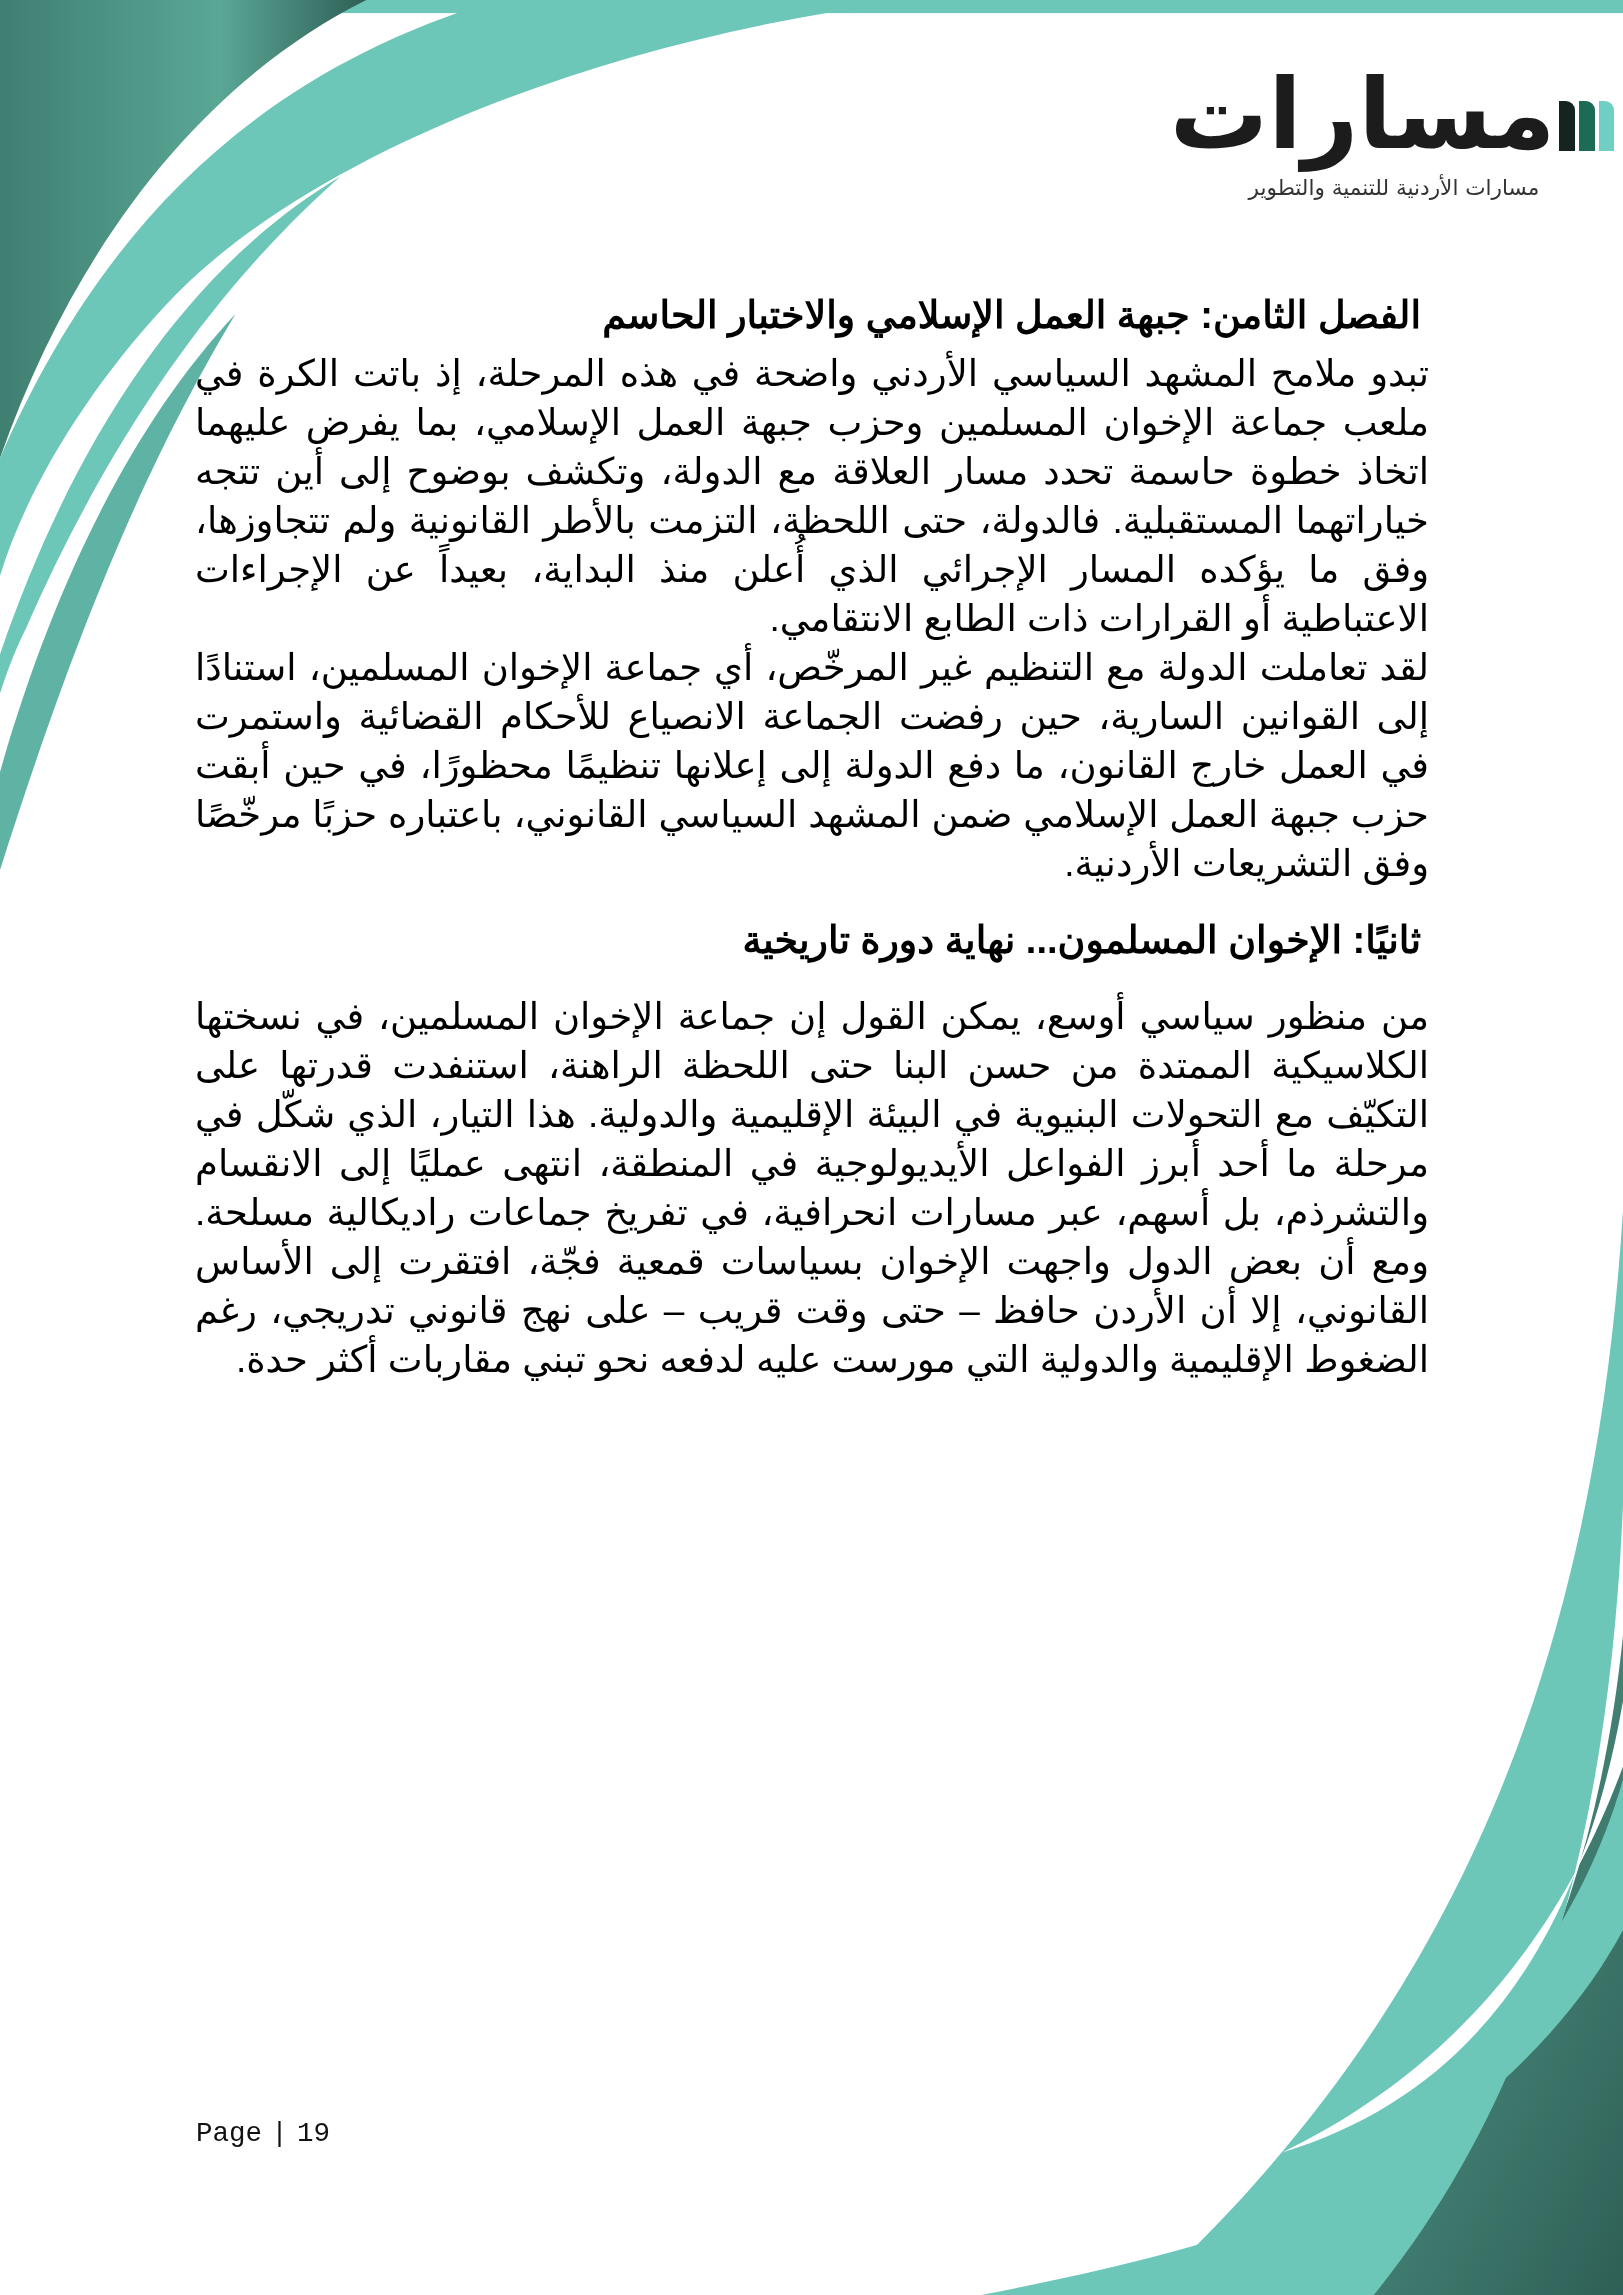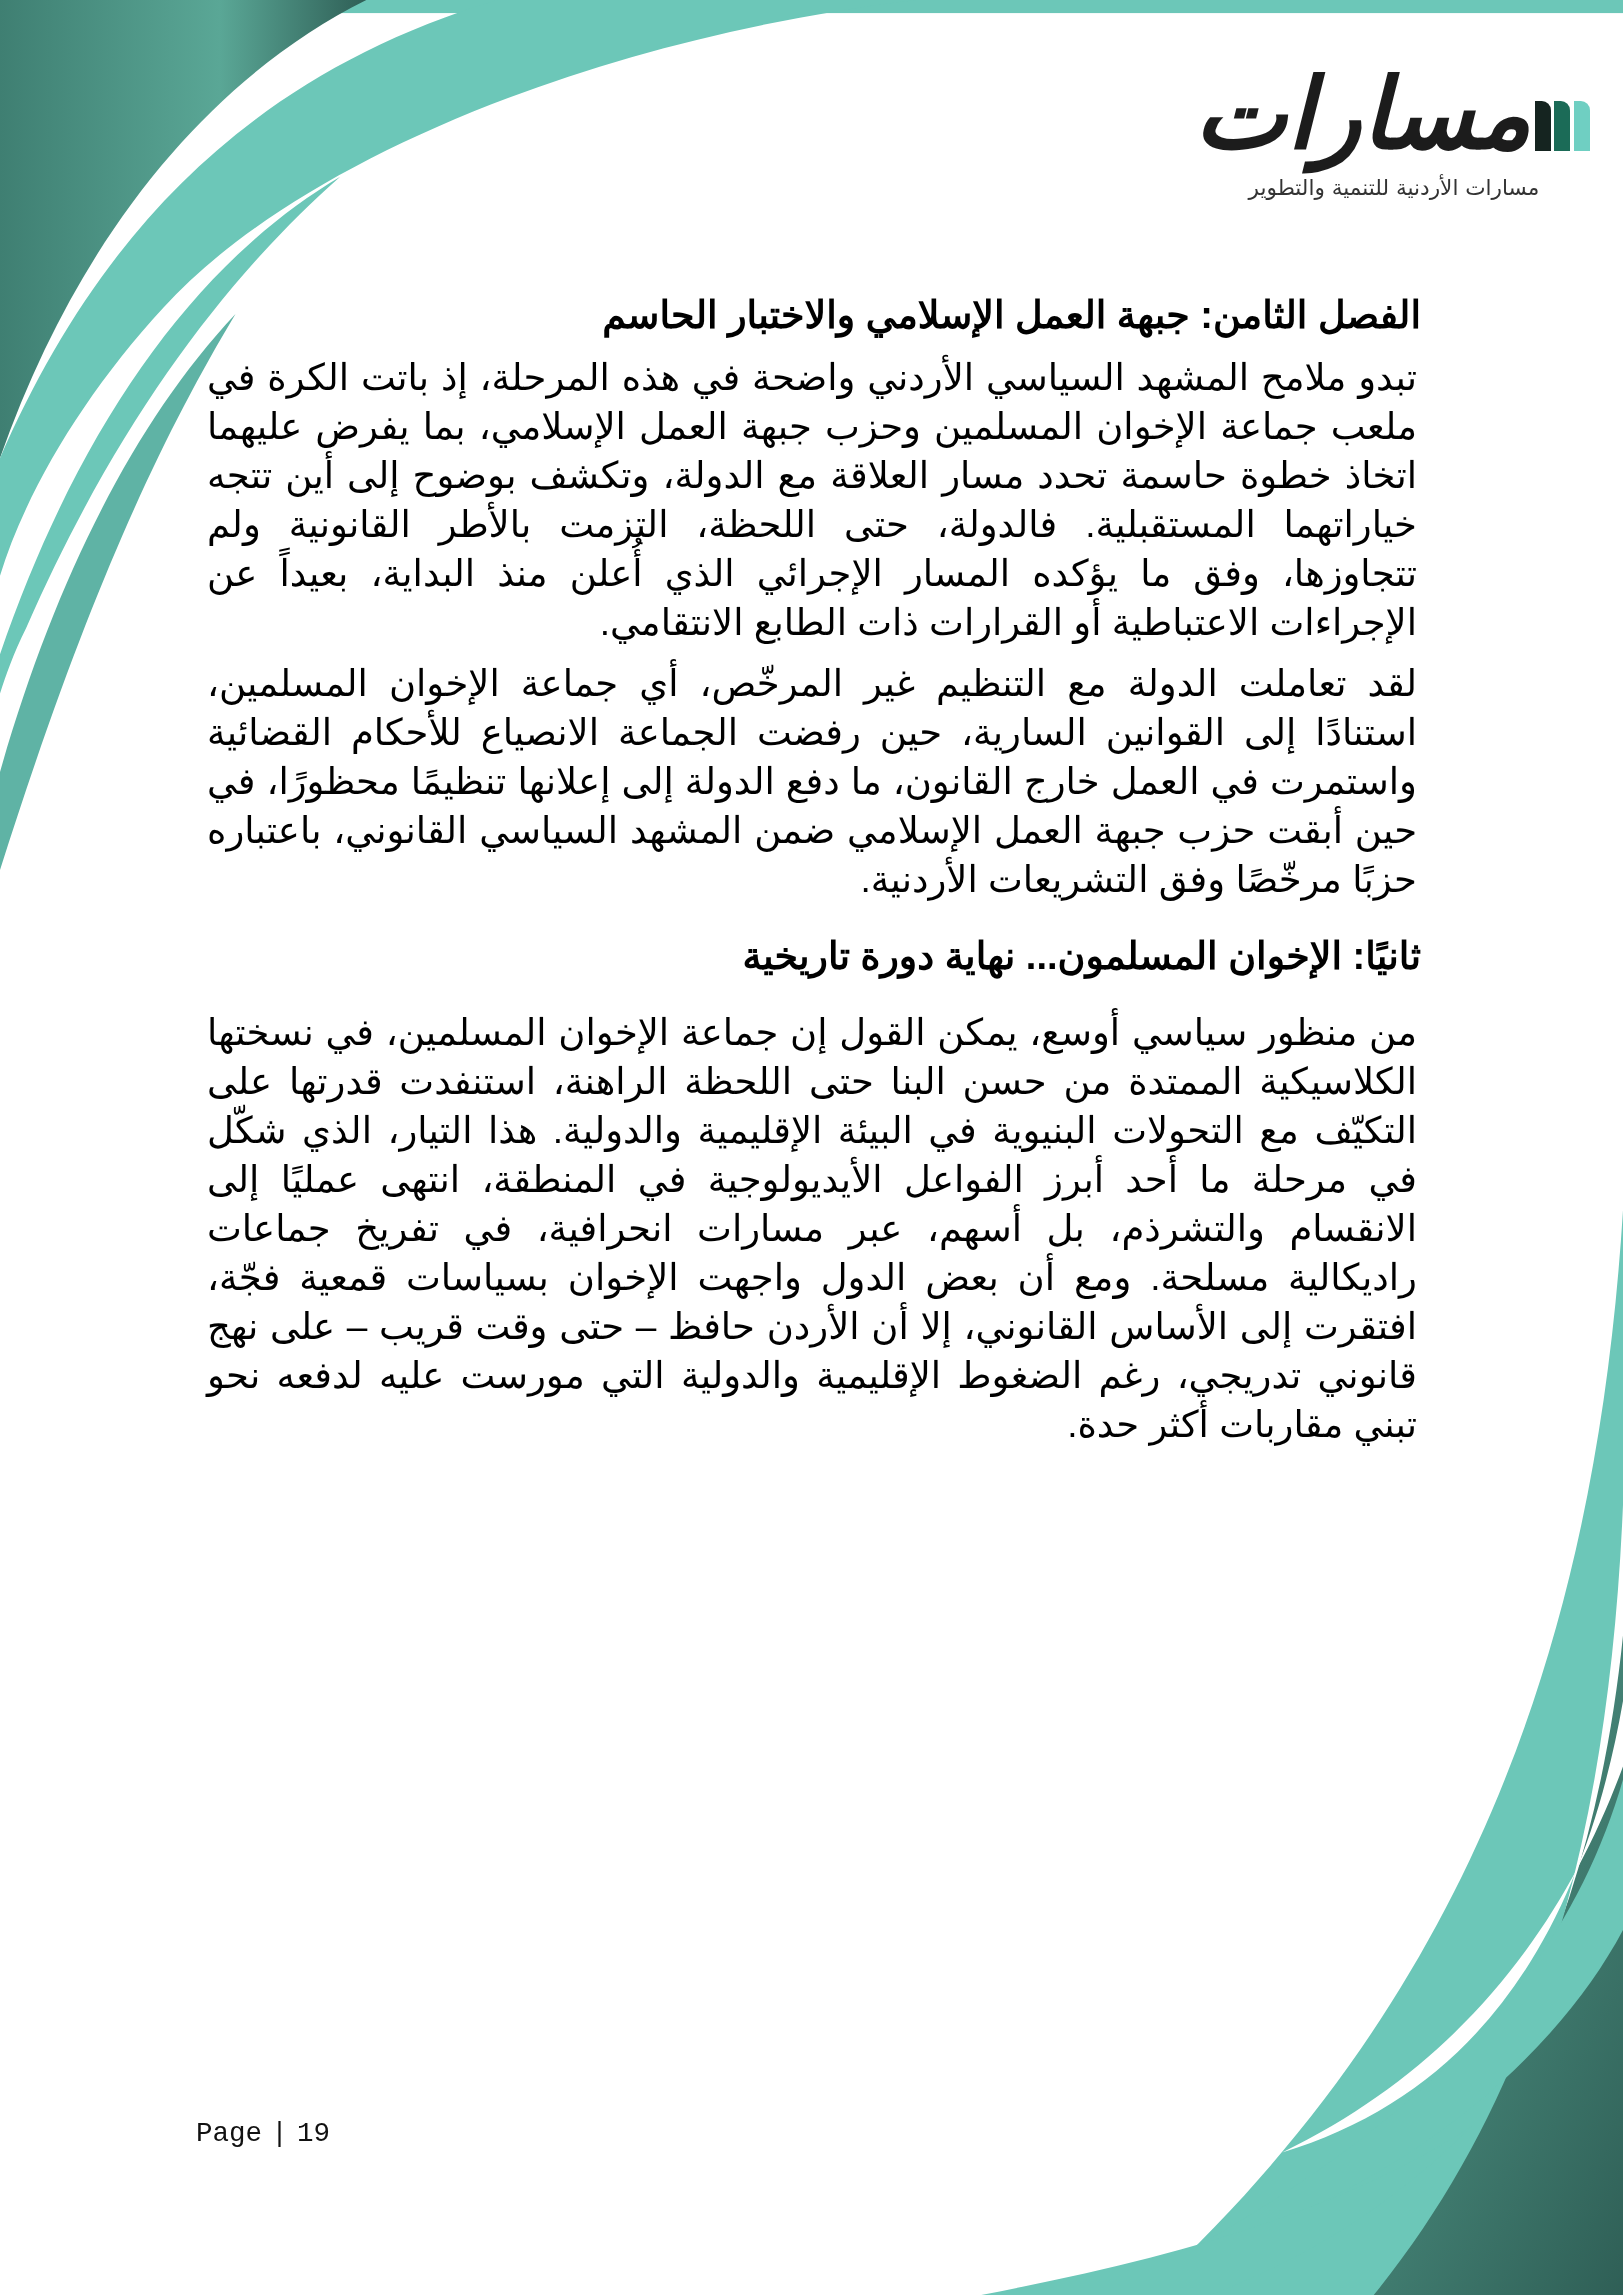--- a/index.html
+++ b/index.html
@@ -12,39 +12,39 @@
     .logo {
       position: absolute; right: 72px; top: 52px; width: 314px; height: 170px; z-index: 2;
       direction: rtl; text-align: center;
     }
     .logo-word {
       display: flex; flex-direction: row-reverse; align-items: flex-end; justify-content: center;
       height: 111px; gap: 0;
     }
     .logo-word .txt {
       font-family: "DejaVu Sans", sans-serif; font-weight: bold; font-size: 98px; line-height: 98px;
-      color: #1c1c1c; letter-spacing: -2.6px; font-style: italic;
+      color: #1c1c1c; letter-spacing: -2.6px;
     }
     .bars { display: flex; flex-direction: row; gap: 3.9px; align-items: flex-end; margin: 0 3.9px 11.8px 3.9px; }
     .bars span { display: block; width: 15.7px; height: 50px; border-radius: 0 9.2px 0 0; }
     .logo-sub {
       font-family: "DejaVu Sans", sans-serif; font-size: 21.6px; color: #333333; margin-top: 11.8px;
     }
     .content {
       position: absolute; left: 195px; width: 1234px; top: 275px; z-index: 2;
       direction: rtl; text-align: justify; color: #000;
     }
     h1, h2 {
       font-family: "Liberation Sans", sans-serif; font-weight: bold; margin: 8px; text-align: right;
     }
     h1 { font-size: 38px; line-height: 52px; margin-top: 14.4px; }
     h2.first { font-size: 38px; line-height: 52px; margin-top: 25px; margin-bottom: 18.3px; }
     h2.second { font-size: 38px; line-height: 52px; margin-top: 26px; margin-bottom: 26px; }
     p {
-      font-family: "Liberation Sans", sans-serif; font-size: 37px; line-height: 49px; margin: 12px;
+      font-family: "Liberation Sans", sans-serif; font-size: 37px; line-height: 49px; margin: 0;
       text-align: justify; text-align-last: right;
     }
     .footer {
       position: absolute; left: 196px; top: 2118px; z-index: 2;
       font-family: Liberation Mono, monospace; font-size: 27.5px; color: #111; direction: ltr;
     }
     .footer .sep { margin: 0 9.2px; }
   </style>
 </head>
 <body>

